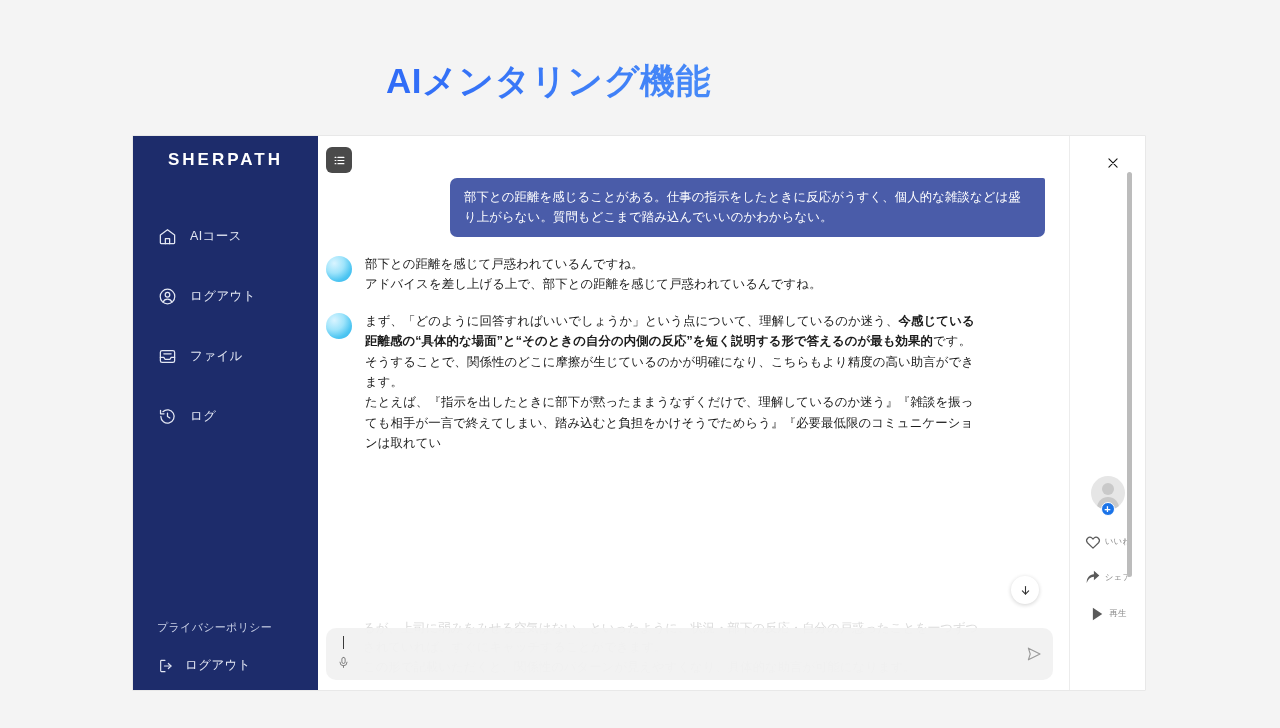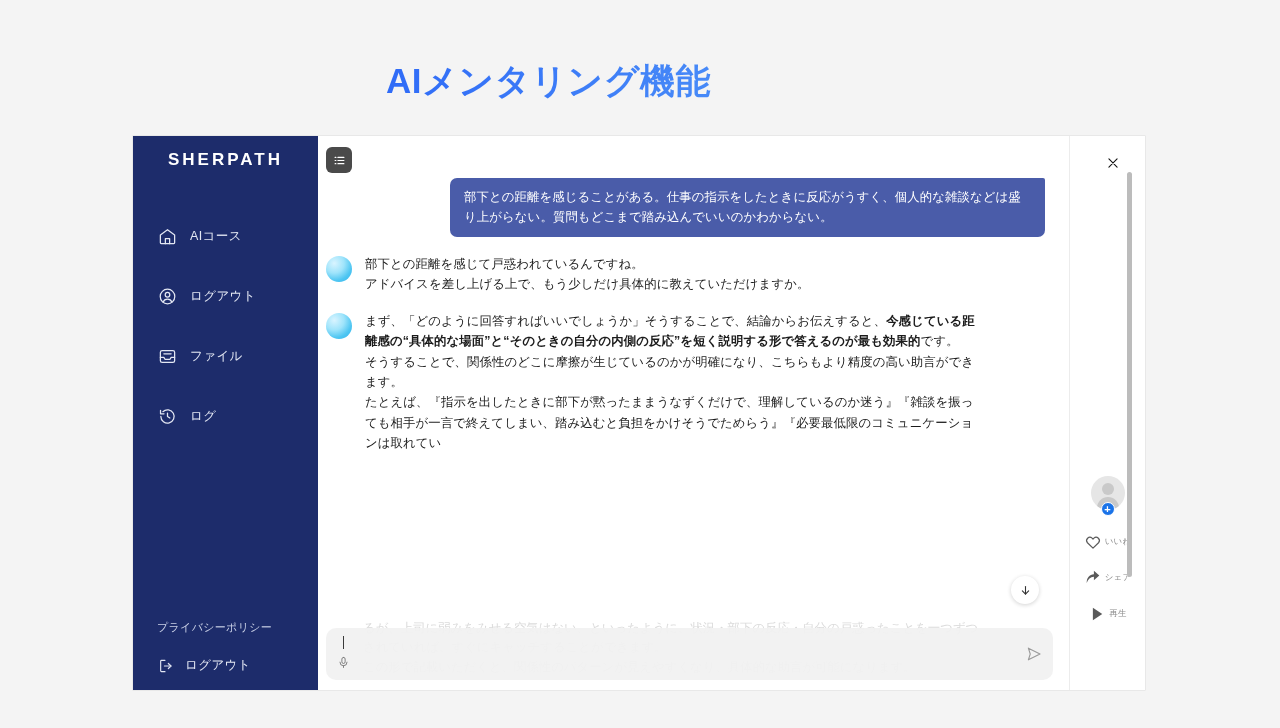--- a/index.html
+++ b/index.html
@@ -436,29 +436,29 @@
 
 
         <div class="msg-row user">
           <div class="user-bubble">部下との距離を感じることがある。仕事の指示をしたときに反応がうすく、個人的な雑談などは盛り上がらない。質問もどこまで踏み込んでいいのかわからない。</div>
         </div>
 
         <div class="msg-row ai">
           <div class="bot-avatar"></div>
           <div class="bot-text">
             <div>部下との距離を感じて戸惑われているんですね。</div>
-            <div>アドバイスを差し上げる上で、もう少しだけ具体的に教えていただけますか。</div>
+            <div>アドバイスを差し上げる上で、部下との距離を感じて戸惑われているんですね。</div>
           </div>
         </div>
 
 
         <div class="msg-row ai">
           <div class="bot-avatar"></div>
           <div class="bot-text">
-            <span>まず、「どのように回答すればいいでしょうか」そうすることで、結論からお伝えすると、</span><b>今感じている距離感の“具体的な場面”と“そのときの自分の内側の反応”を短く説明する形で答えるのが最も効果的</b><span>です。</span>
+            <span>まず、「どのように回答すればいいでしょうか」という点について、理解しているのか迷う、</span><b>今感じている距離感の“具体的な場面”と“そのときの自分の内側の反応”を短く説明する形で答えるのが最も効果的</b><span>です。</span>
             <div>そうすることで、関係性のどこに摩擦が生じているのかが明確になり、こちらもより精度の高い助言ができます。</div>
             <div>たとえば、『指示を出したときに部下が黙ったままうなずくだけで、理解しているのか迷う』『雑談を振っても相手が一言で終えてしまい、踏み込むと負担をかけそうでためらう』『必要最低限のコミュニケーションは取れてい</div>
           </div>
         </div>
 
       </div>
 
       <div class="scroll-thumb"></div>
 
       <div class="scroll-down-btn">

